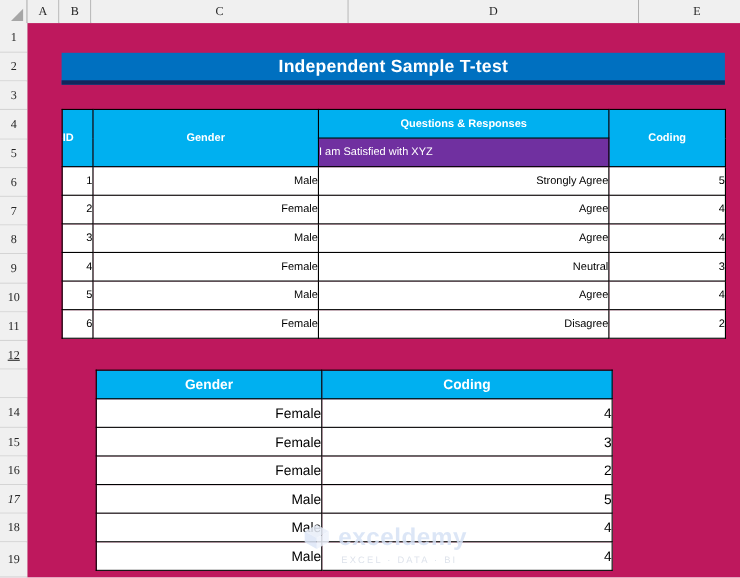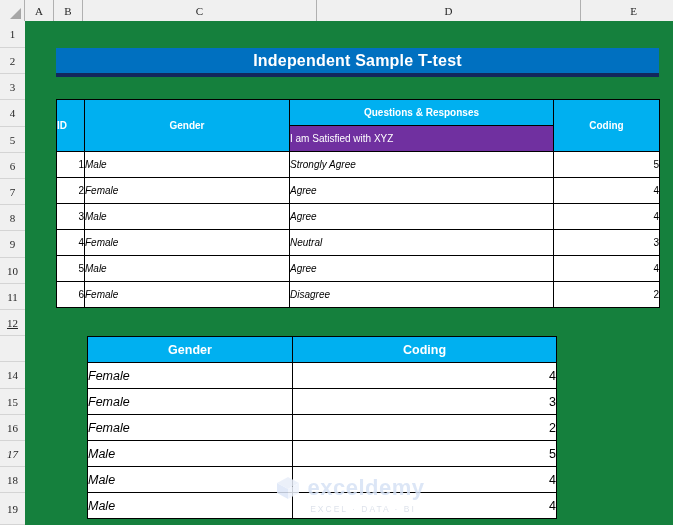--- a/index.html
+++ b/index.html
@@ -72,21 +72,21 @@
     align-items: center;
     justify-content: center;
     font-family: "Liberation Serif", serif;
   }
 
   
   #canvas {
     position: absolute;
     top: 21px; left: 25px;
     width: 648px; height: 504px;
-    background: #15803d;
+    background: #be185d;
     overflow: hidden;
   }
 
   
   .title-banner {
     position: absolute;
     left: 31px; top: 27px;
     width: 603px; height: 29px;
     background: #0070C0;
     border-bottom: 4px solid #13275c;
@@ -134,25 +134,24 @@
     padding-left: 3px;
     font-size: 13px;
   }
   .cell-num {
     text-align: right;
     padding-right: 4px;
     color: #000000;
     background: #ffffff;
   }
   .cell-txt {
-    text-align: left;
+    text-align: right;
     padding-left: 4px;
     color: #000000;
     background: #ffffff;
-    font-style: italic;
   }
 
   
   .sub-table {
     position: absolute;
     left: 62px; top: 315px;
     border-collapse: collapse;
     table-layout: fixed;
   }
   .sub-table td, .sub-table th {

